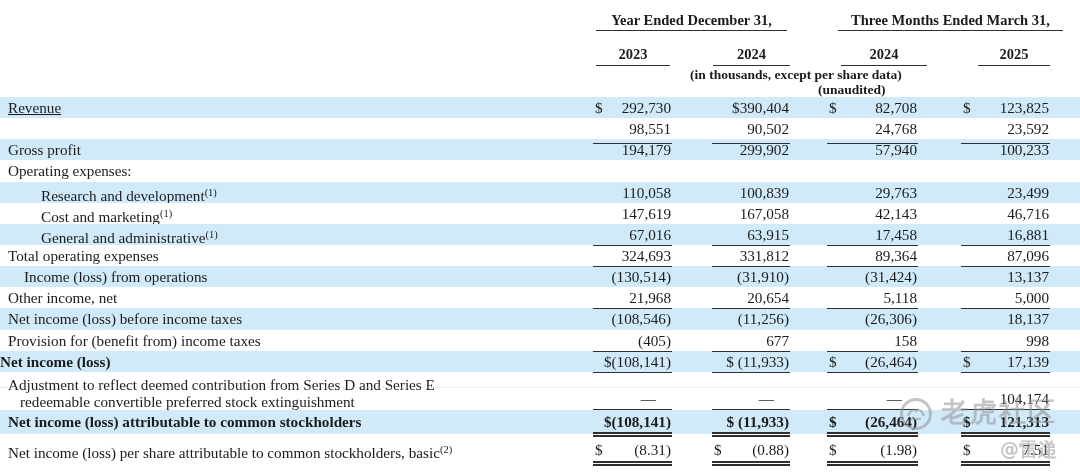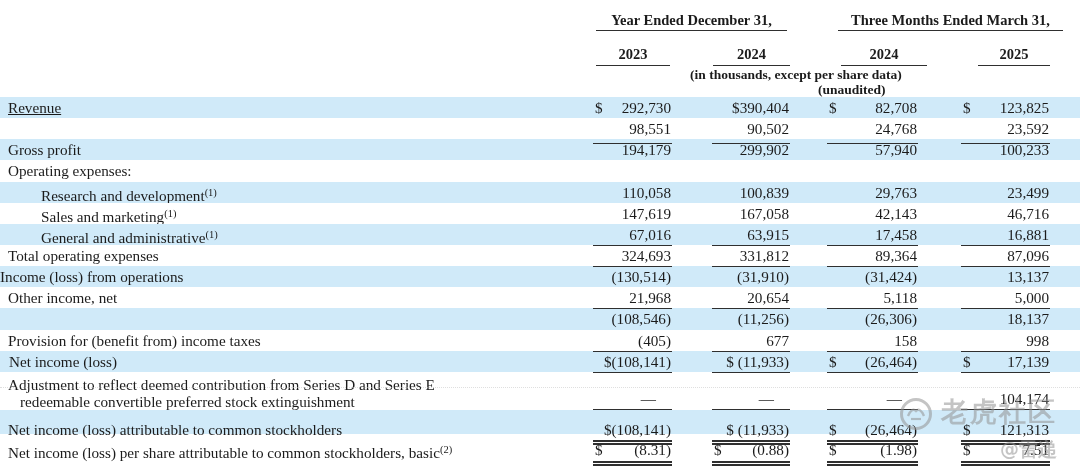--- a/index.html
+++ b/index.html
@@ -41,21 +41,21 @@
   .cell { position:relative; display:flex; }
   .cell .dlr { padding-left:2px; }
   .cell .val { margin-left:auto; padding-right:1px; }
   .cell .val.dash { padding-right:16px; }
   .row.u1 .cell { border-bottom:1.7px solid var(--rule,#2f2f2f); }
   .row.u2 .cell { border-bottom:5px double var(--rule,#2f2f2f); }
   
   .row.tall { height:38px; line-height:17.5px; padding-top:4px; }
   .row.tall .cell { align-items:flex-end; padding-bottom:1px; }
   .label2 { padding-left:12px; }
-  .row.r15 { height:24px; line-height:21px; padding-top:9px; }
+  .row.r15 { height:24px; line-height:21px; padding-top:1px;font-weight:bold; }
   .row.r16 { height:30px; line-height:22px; padding-top:5px; }
   
   .artifact-line {
     position:absolute; left:0; top:387px; width:1080px; height:0;
     border-top:1px dotted #c6c6c6; opacity:.55; pointer-events:none;
   }
   .wm { position:absolute; color:var(--wm,#949494); pointer-events:none; z-index:5; }
   .wm-logo { left:898px; top:396px; width:36px; height:36px; opacity:.55; }
   .wm-brand {
     left:941px; top:395px; height:34px; line-height:34px; opacity:.55;
@@ -145,21 +145,21 @@
           <span class="val">100,839</span>
         </div>
         <div class="cell" style="grid-column: 7;">
           <span class="val">29,763</span>
         </div>
         <div class="cell" style="grid-column: 9;">
           <span class="val">23,499</span>
         </div>
       </div>
       <div class="row">
-        <div class="label" style="padding-left: 41px;"><span>Sales and marketing</span><span class="sup">(1)</span></div>
+        <div class="label" style="padding-left: 41px;"><span>Cost and marketing</span><span class="sup">(1)</span></div>
         <div class="cell" style="grid-column: 3;">
           <span class="val">147,619</span>
         </div>
         <div class="cell" style="grid-column: 5;">
           <span class="val">167,058</span>
         </div>
         <div class="cell" style="grid-column: 7;">
           <span class="val">42,143</span>
         </div>
         <div class="cell" style="grid-column: 9;">
@@ -190,21 +190,21 @@
           <span class="val">331,812</span>
         </div>
         <div class="cell" style="grid-column: 7;">
           <span class="val">89,364</span>
         </div>
         <div class="cell" style="grid-column: 9;">
           <span class="val">87,096</span>
         </div>
       </div>
       <div class="row stripe">
-        <div class="label" style="padding-left: 0;"><span>Income (loss) from operations</span></div>
+        <div class="label" style="padding-left: 24px;"><span>Income (loss) from operations</span></div>
         <div class="cell" style="grid-column: 3;">
           <span class="val">(130,514)</span>
         </div>
         <div class="cell" style="grid-column: 5; text-align: center;">
           <span class="val">(31,910)</span>
         </div>
         <div class="cell" style="grid-column: 7;">
           <span class="val">(31,424)</span>
         </div>
         <div class="cell" style="grid-column: 9;">
@@ -220,20 +220,21 @@
           <span class="val">20,654</span>
         </div>
         <div class="cell" style="grid-column: 7;">
           <span class="val">5,118</span>
         </div>
         <div class="cell" style="grid-column: 9;">
           <span class="val">5,000</span>
         </div>
       </div>
       <div class="row stripe">
+        <div class="label" style="padding-left: 8px;"><span>Net income (loss) before income taxes</span></div>
         <div class="cell" style="grid-column: 3;">
           <span class="val">(108,546)</span>
         </div>
         <div class="cell" style="grid-column: 5;">
           <span class="val">(11,256)</span>
         </div>
         <div class="cell" style="grid-column: 7;">
           <span class="val">(26,306)</span>
         </div>
         <div class="cell" style="grid-column: 9;">
@@ -249,21 +250,21 @@
           <span class="val">677</span>
         </div>
         <div class="cell" style="grid-column: 7;">
           <span class="val">158</span>
         </div>
         <div class="cell" style="grid-column: 9;">
           <span class="val">998</span>
         </div>
       </div>
       <div class="row stripe u1">
-        <div class="label" style="padding-left: 9px;"><span>Net income (loss)</span></div>
+        <div class="label" style="padding-left: 0; font-weight: bold;"><span>Net income (loss)</span></div>
         <div class="cell" style="grid-column: 3;">
           <span class="val">$(108,141)</span>
         </div>
         <div class="cell" style="grid-column: 5;">
           <span class="val">$ (11,933)</span>
         </div>
         <div class="cell" style="grid-column: 7;">
           <span class="dlr">$</span>
           <span class="val">(26,464)</span>
         </div>

